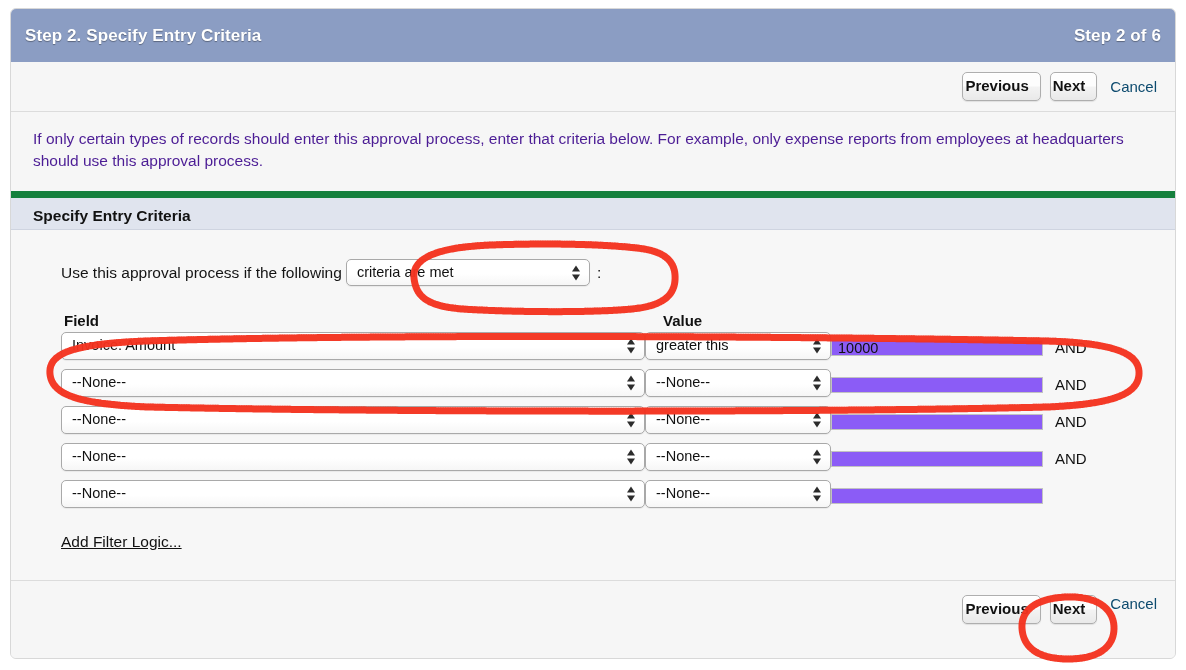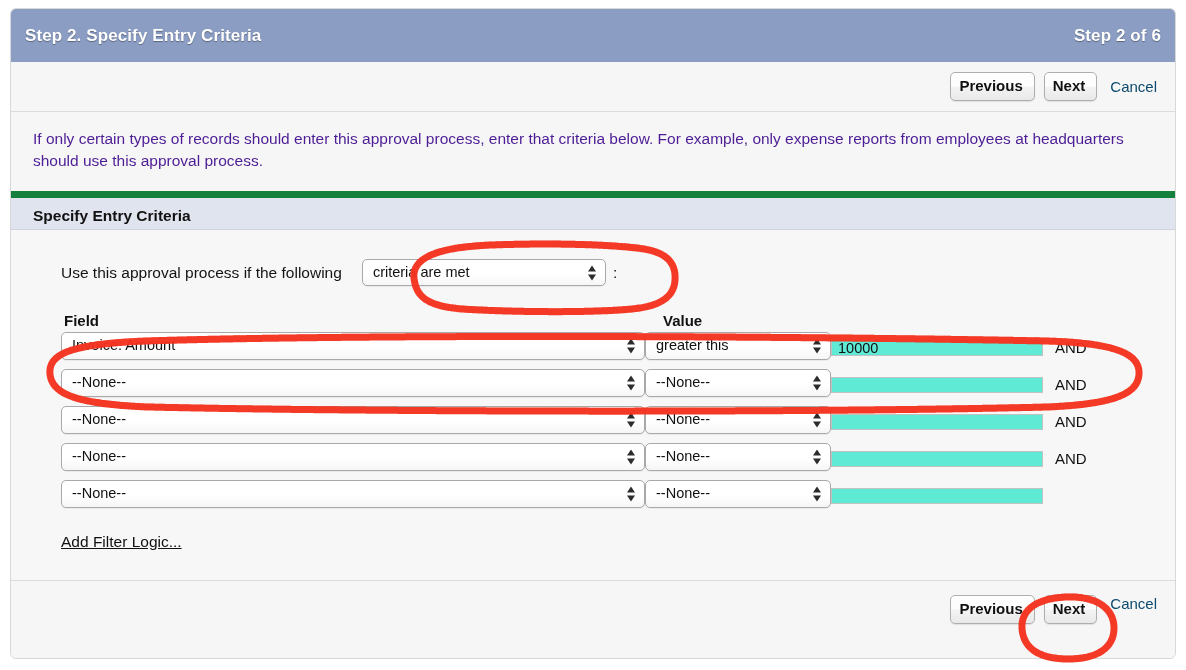--- a/index.html
+++ b/index.html
@@ -72,21 +72,21 @@
   }
 
   .btn {
     font-family: "Liberation Sans", sans-serif;
     font-size: 15px;
     font-weight: bold;
     color: #111;
     background: linear-gradient(to bottom, #fdfdfd 0%, #fdfdfd 48%, #f3f3f3 52%, #e9e9e9 100%);
     border: 1px solid #aeaeae;
     border-radius: 5px;
-    padding: 5px 11px 6px 8px;
+    padding: 5px 11px 6px 2px;
     margin-left: 9px;
     cursor: pointer;
     box-shadow: 0 1px 0 rgba(255,255,255,0.9) inset, 0 1px 1px rgba(0,0,0,0.09);
     line-height: 1.1;
   }
   .link-cancel {
     color: #0c4a6e;
     font-size: 15px;
     margin-left: 13px;
     cursor: pointer;
@@ -122,21 +122,21 @@
   }
 
   .crit-row {
     display: flex;
     align-items: center;
     margin: 6px 0 0 28px;
     font-size: 15.5px;
     color: #141414;
     height: 34px;
   }
-  .crit-row .lbl { margin-right: 20px; }
+  .crit-row .lbl { margin-right: 4px; }
   .crit-row .colon { margin-left: 7px; font-size: 15.5px; }
 
   
   .msel {
     position: relative;
     display: inline-block;
     background: linear-gradient(to bottom, #ffffff 0%, #ffffff 55%, #f6f6f6 100%);
     border: 1px solid #a9a9a9;
     border-radius: 5px;
     height: 27px;
@@ -212,21 +212,21 @@
   }
 
   .f-sel  { width: 584px; height: 28px; }
   .o-sel  { width: 186px; height: 28px; }
 
   .vinput {
     width: 212px;
     height: 16px;
     box-sizing: border-box;
     border: 1px solid #c2c2c2;
-    background: #5eead4;
+    background: #8b5cf6;
     font-family: "Liberation Sans", sans-serif;
     font-size: 14.5px;
     color: #111;
     padding: 0 6px;
     border-radius: 0;
     outline: none;
   }
 
   .filterlogic {
     margin: 16px 0 0 28px;

